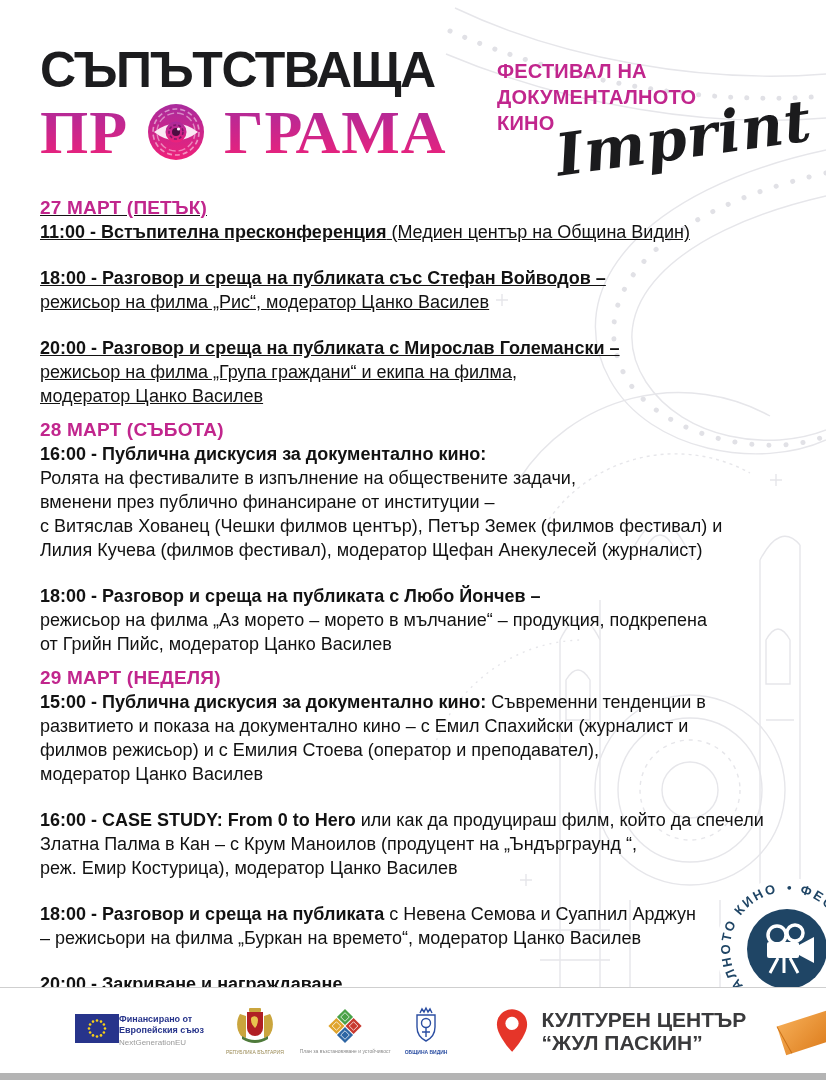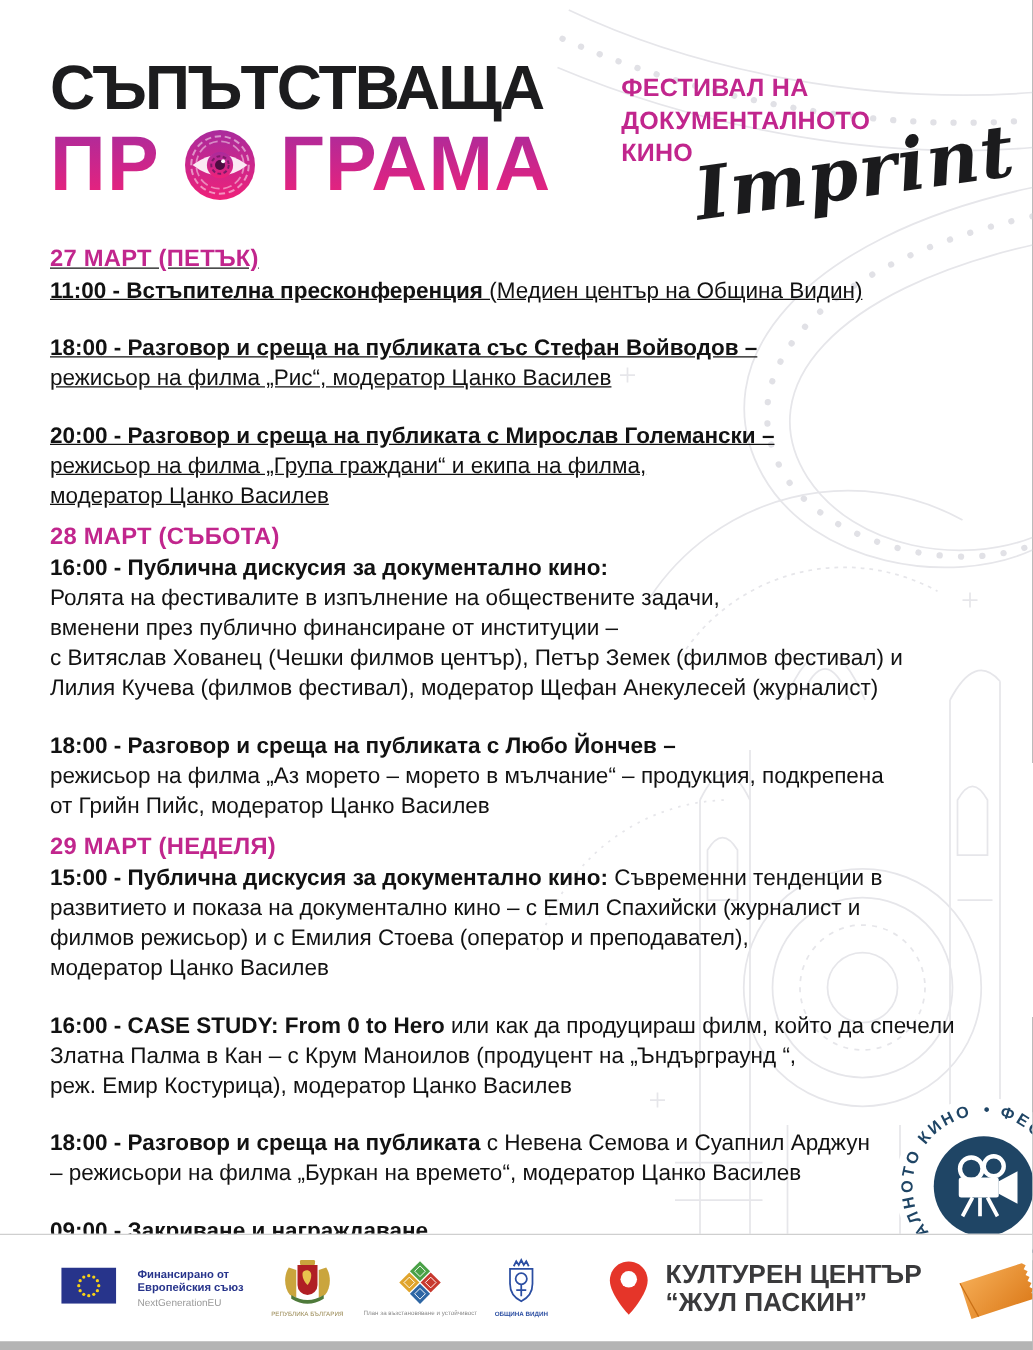--- a/index.html
+++ b/index.html
@@ -13,21 +13,21 @@
     color:#121212;
   }
   
   .bg-art{position:absolute;inset:0;z-index:0;}
   
   .header{position:absolute;left:40px;top:42px;z-index:2;}
   .title-l1{
     font-size:50px;font-weight:700;letter-spacing:-1.5px;
     color:#1c1c1e;line-height:56px;white-space:nowrap;
   }
-  .title-l2{display:flex;align-items:center;gap:17px;margin-top:2px;height:64px;}
+  .title-l2{display:flex;align-items:center;gap:17px;margin-top:2px;height:64px;font-family:Liberation Serif, serif;}
   .grad-txt{
     font-size:62px;font-weight:700;letter-spacing:1px;line-height:62px;
     background:linear-gradient(180deg,#a92b9d 0%,#ef2179 100%);
     -webkit-background-clip:text;background-clip:text;
     -webkit-text-fill-color:transparent;color:#d6258f;
     white-space:nowrap;
   }
   .eye-wrap{display:inline-flex;margin:0 2px;}
   .festival{
     position:absolute;left:497px;top:58px;z-index:2;width:320px;
@@ -61,21 +61,21 @@
     position:absolute;left:0;right:0;bottom:7px;height:85px;
     background:#ffffff;border-top:1px solid #cfcfcf;
     display:flex;align-items:center;z-index:3;
   }
   .bottom-strip{
     position:absolute;left:0;right:0;bottom:0;height:7px;
     background:#b4b4b4;z-index:4;
   }
   .f-logo{display:flex;flex-direction:column;align-items:center;}
   .f-caption{font-size:5px;color:#8a8a8a;margin-top:3px;white-space:nowrap;}
-  .eu-block{display:flex;align-items:flex-start;gap:17px;margin-left:49px;}
+  .eu-block{display:flex;align-items:flex-start;gap:0;margin-left:75px;}
   .eu-text{display:flex;flex-direction:column;justify-content:center;}
   .eu-blue{font-size:9px;font-weight:700;color:#27348b;line-height:11px;white-space:nowrap;}
   .eu-gray{font-size:8px;color:#9a9a9a;line-height:11px;margin-top:1px;}
   .coat-block{margin-left:22px;}
   .coat-caption{color:#9a8a55;}
   .plan-block{margin-left:16px;}
   .vidin-block{margin-left:14px;}
   .vidin-caption{color:#2b4ea2;font-weight:700;}
   .venue-block{display:flex;align-items:flex-start;gap:12px;margin-left:48px;}
   .venue-text div, .entry-text div{
@@ -203,21 +203,21 @@
         <div class="event">
           <div class="line"><span class="b">16:00 - CASE STUDY: From 0 to Hero</span><span class="r"> или как да продуцираш филм, който да спечели</span></div>
           <div class="line"><span class="r">Златна Палма в Кан – с Крум Маноилов (продуцент на „Ъндърграунд “,</span></div>
           <div class="line"><span class="r">реж. Емир Костурица), модератор Цанко Василев</span></div>
         </div>
         <div class="event">
           <div class="line"><span class="b">18:00 - Разговор и среща на публиката</span><span class="r"> с Невена Семова и Суапнил Арджун</span></div>
           <div class="line"><span class="r">– режисьори на филма „Буркан на времето“, модератор Цанко Василев</span></div>
         </div>
         <div class="event">
-          <div class="line"><span class="b">09:00 - Закриване и награждаване</span></div>
+          <div class="line"><span class="b">20:00 - Закриване и награждаване</span></div>
         </div>
       </div>
     </div>
 
   <div class="stamp">
     <svg width="150" height="150" viewBox="0 0 150 150">
       <circle cx="75" cy="75" r="71" fill="#ffffff"></circle>
       <defs>
         <path id="stamp-circle" d="M75,18 a57,57 0 1 1 -0.01,0" fill="none"></path>
       </defs>

